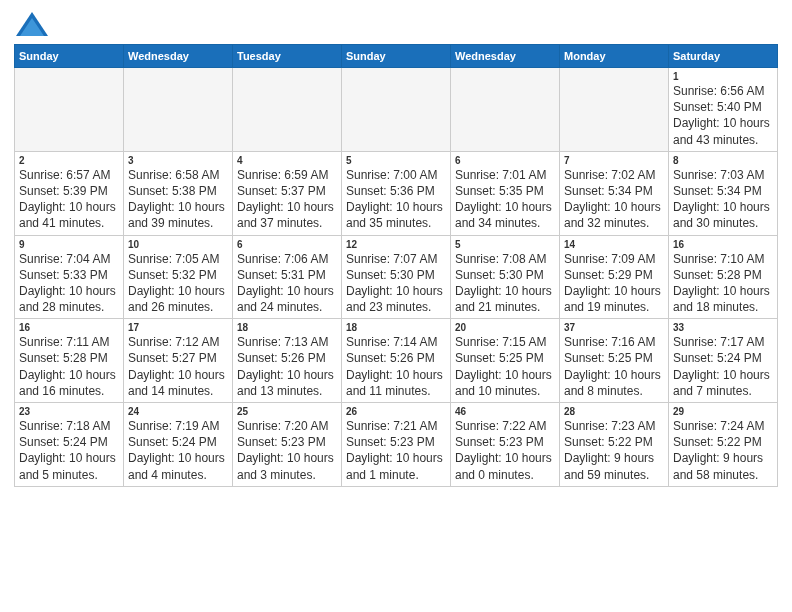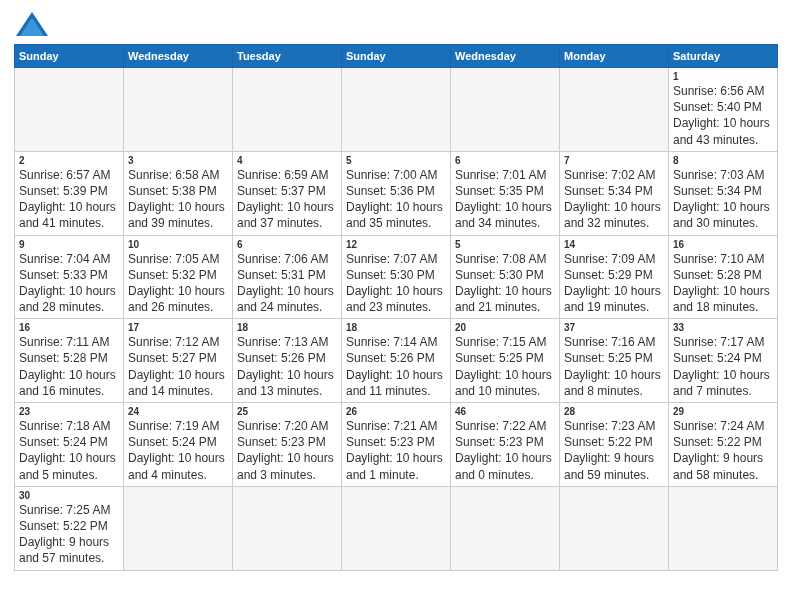--- a/index.html
+++ b/index.html
@@ -253,27 +253,15 @@
           </td>
           <td>
             <span class="day-num">28</span>
             <div class="day-info">Sunrise: 7:23 AM<br>Sunset: 5:22 PM<br>Daylight: 9 hours and 59 minutes.</div>
           </td>
           <td>
             <span class="day-num">29</span>
             <div class="day-info">Sunrise: 7:24 AM<br>Sunset: 5:22 PM<br>Daylight: 9 hours and 58 minutes.</div>
           </td>
         </tr>
-        <tr>
-          <td class="last-row">
-            <span class="day-num">30</span>
-            <div class="day-info">Sunrise: 7:25 AM<br>Sunset: 5:22 PM<br>Daylight: 9 hours and 57 minutes.</div>
-          </td>
-          <td class="last-row empty"></td>
-          <td class="last-row empty"></td>
-          <td class="last-row empty"></td>
-          <td class="last-row empty"></td>
-          <td class="last-row empty"></td>
-          <td class="last-row empty"></td>
-        </tr>
       </tbody>
   </table>
 </div>
 
 </body></html>

